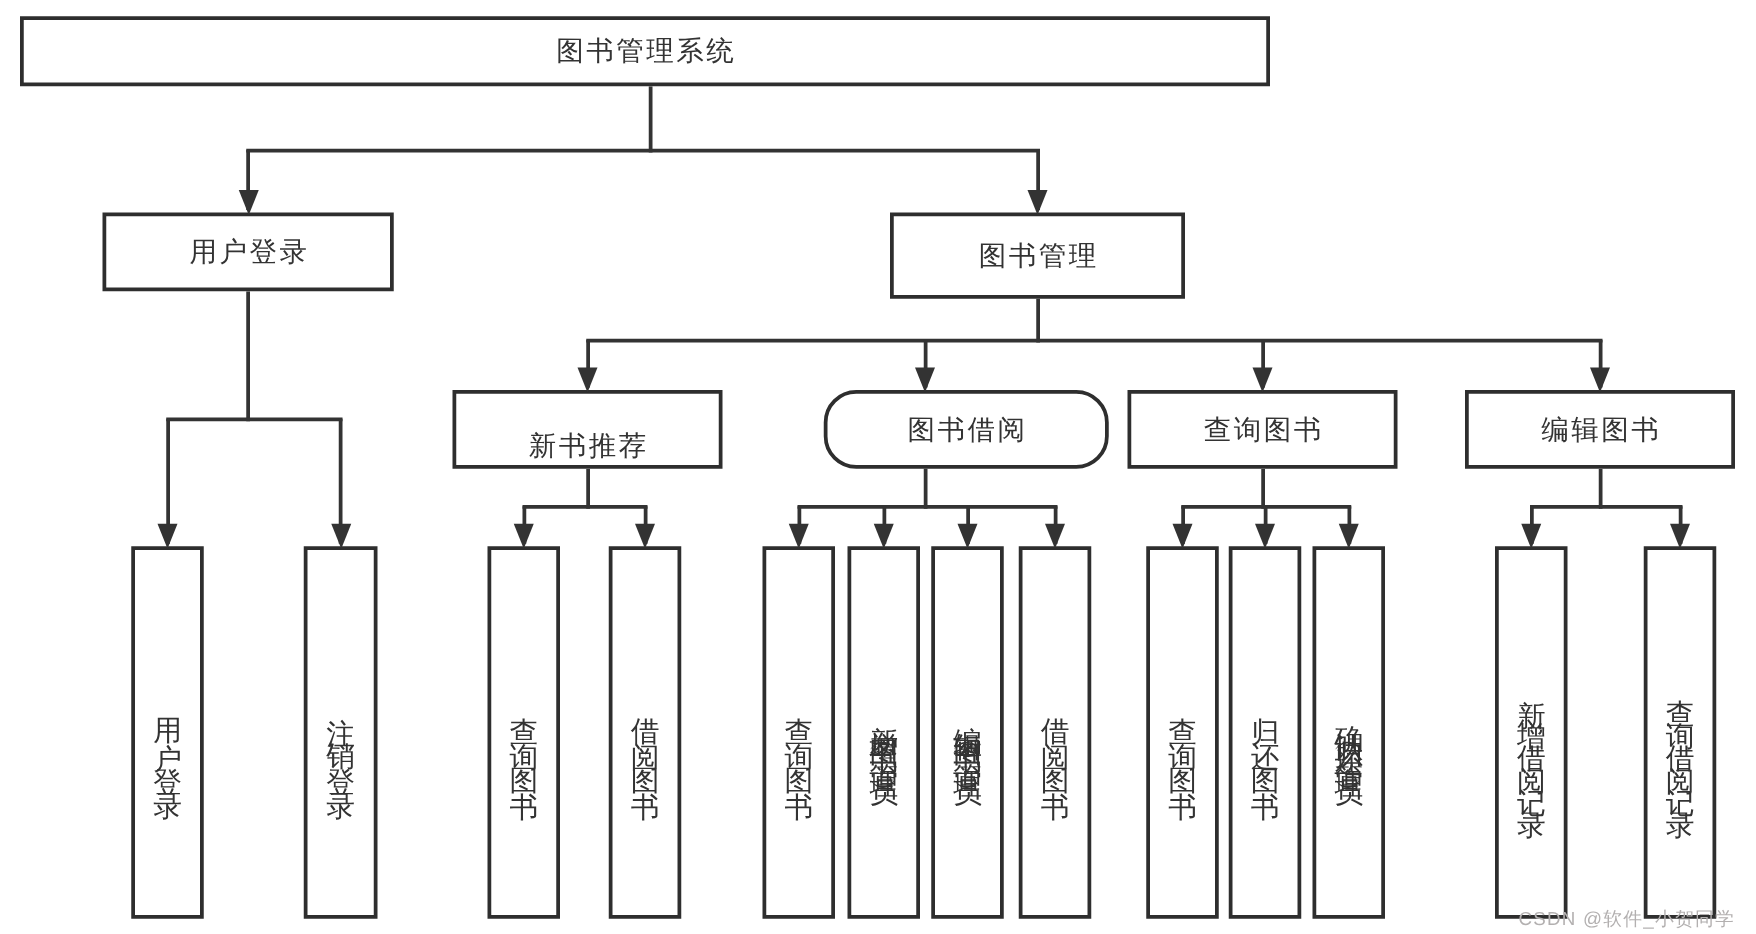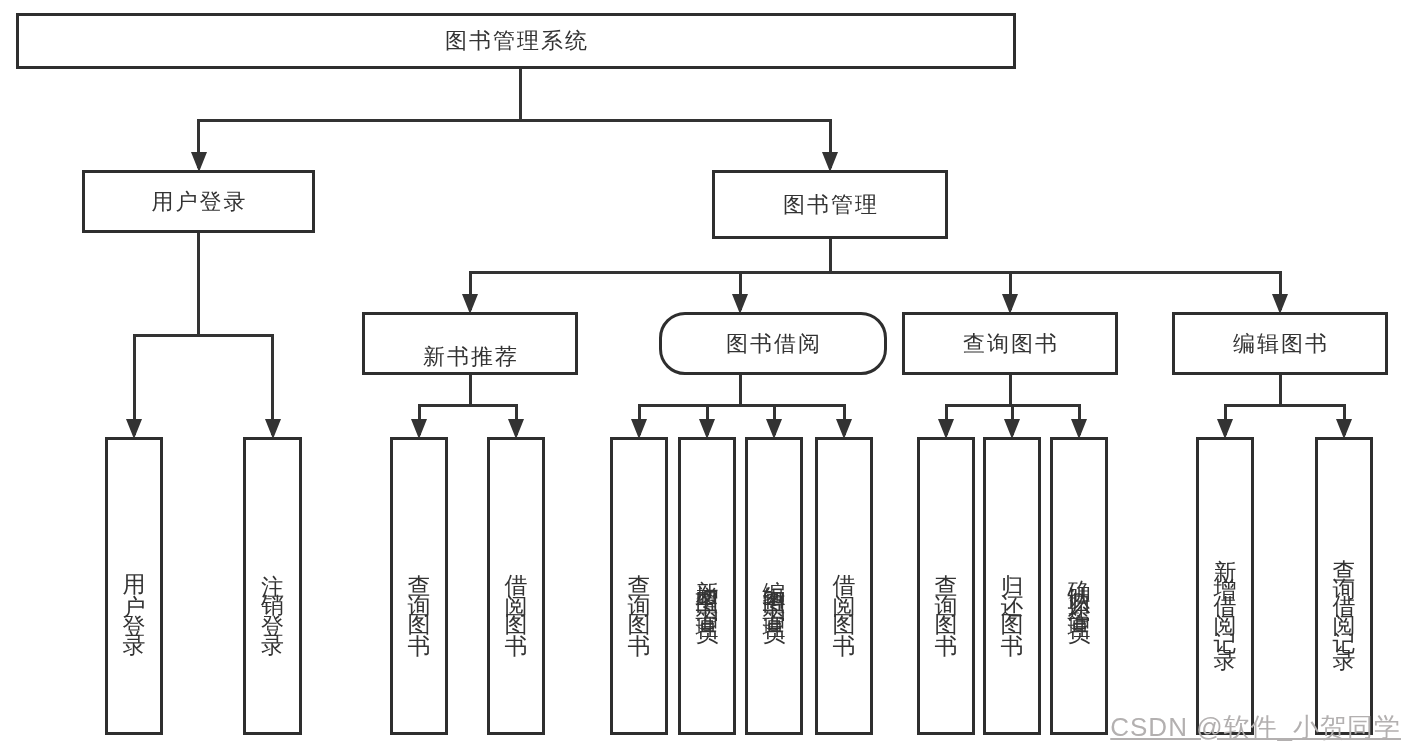--- a/index.html
+++ b/index.html
@@ -23,24 +23,23 @@
   .ls-wide  { letter-spacing:20px; margin-top:20px; }
   .ls-mid   { letter-spacing:18px; margin-top:18px; }
   .ls-tight { letter-spacing:6px;  margin-top:6px;  }
   .vline, .hline { position:absolute; background:var(--line,#333333); z-index:1; }
   .arrow {
     position:absolute; width:0; height:0; z-index:3;
     border-left:8px solid transparent; border-right:8px solid transparent;
     border-top:20px solid var(--line,#333333);
   }
   .watermark {
-    position:absolute; right:4px; bottom:2px; z-index:6;
-    font-size:26px; letter-spacing:1px;
+    position:absolute; right:17px; bottom:2px; z-index:6;
+    font-size:15px; letter-spacing:1px;
     color:var(--watermark,#b3b0b0);
-    text-decoration:underline;
   }
 </style>
 </head>
 <body>
 
 <div class="canvas" id="canvas" style="--line: #333333; --border: #2e2e2e; --box-bg: #ffffff; --text: #333333; --watermark: #b3b0b0;">
   <div class="watermark">CSDN @软件_小贺同学</div>
 <div class="node h" style="left: 16px; top: 13px; width: 1000px; height: 56px;">
       <span class="label">图书管理系统</span>
     </div>

